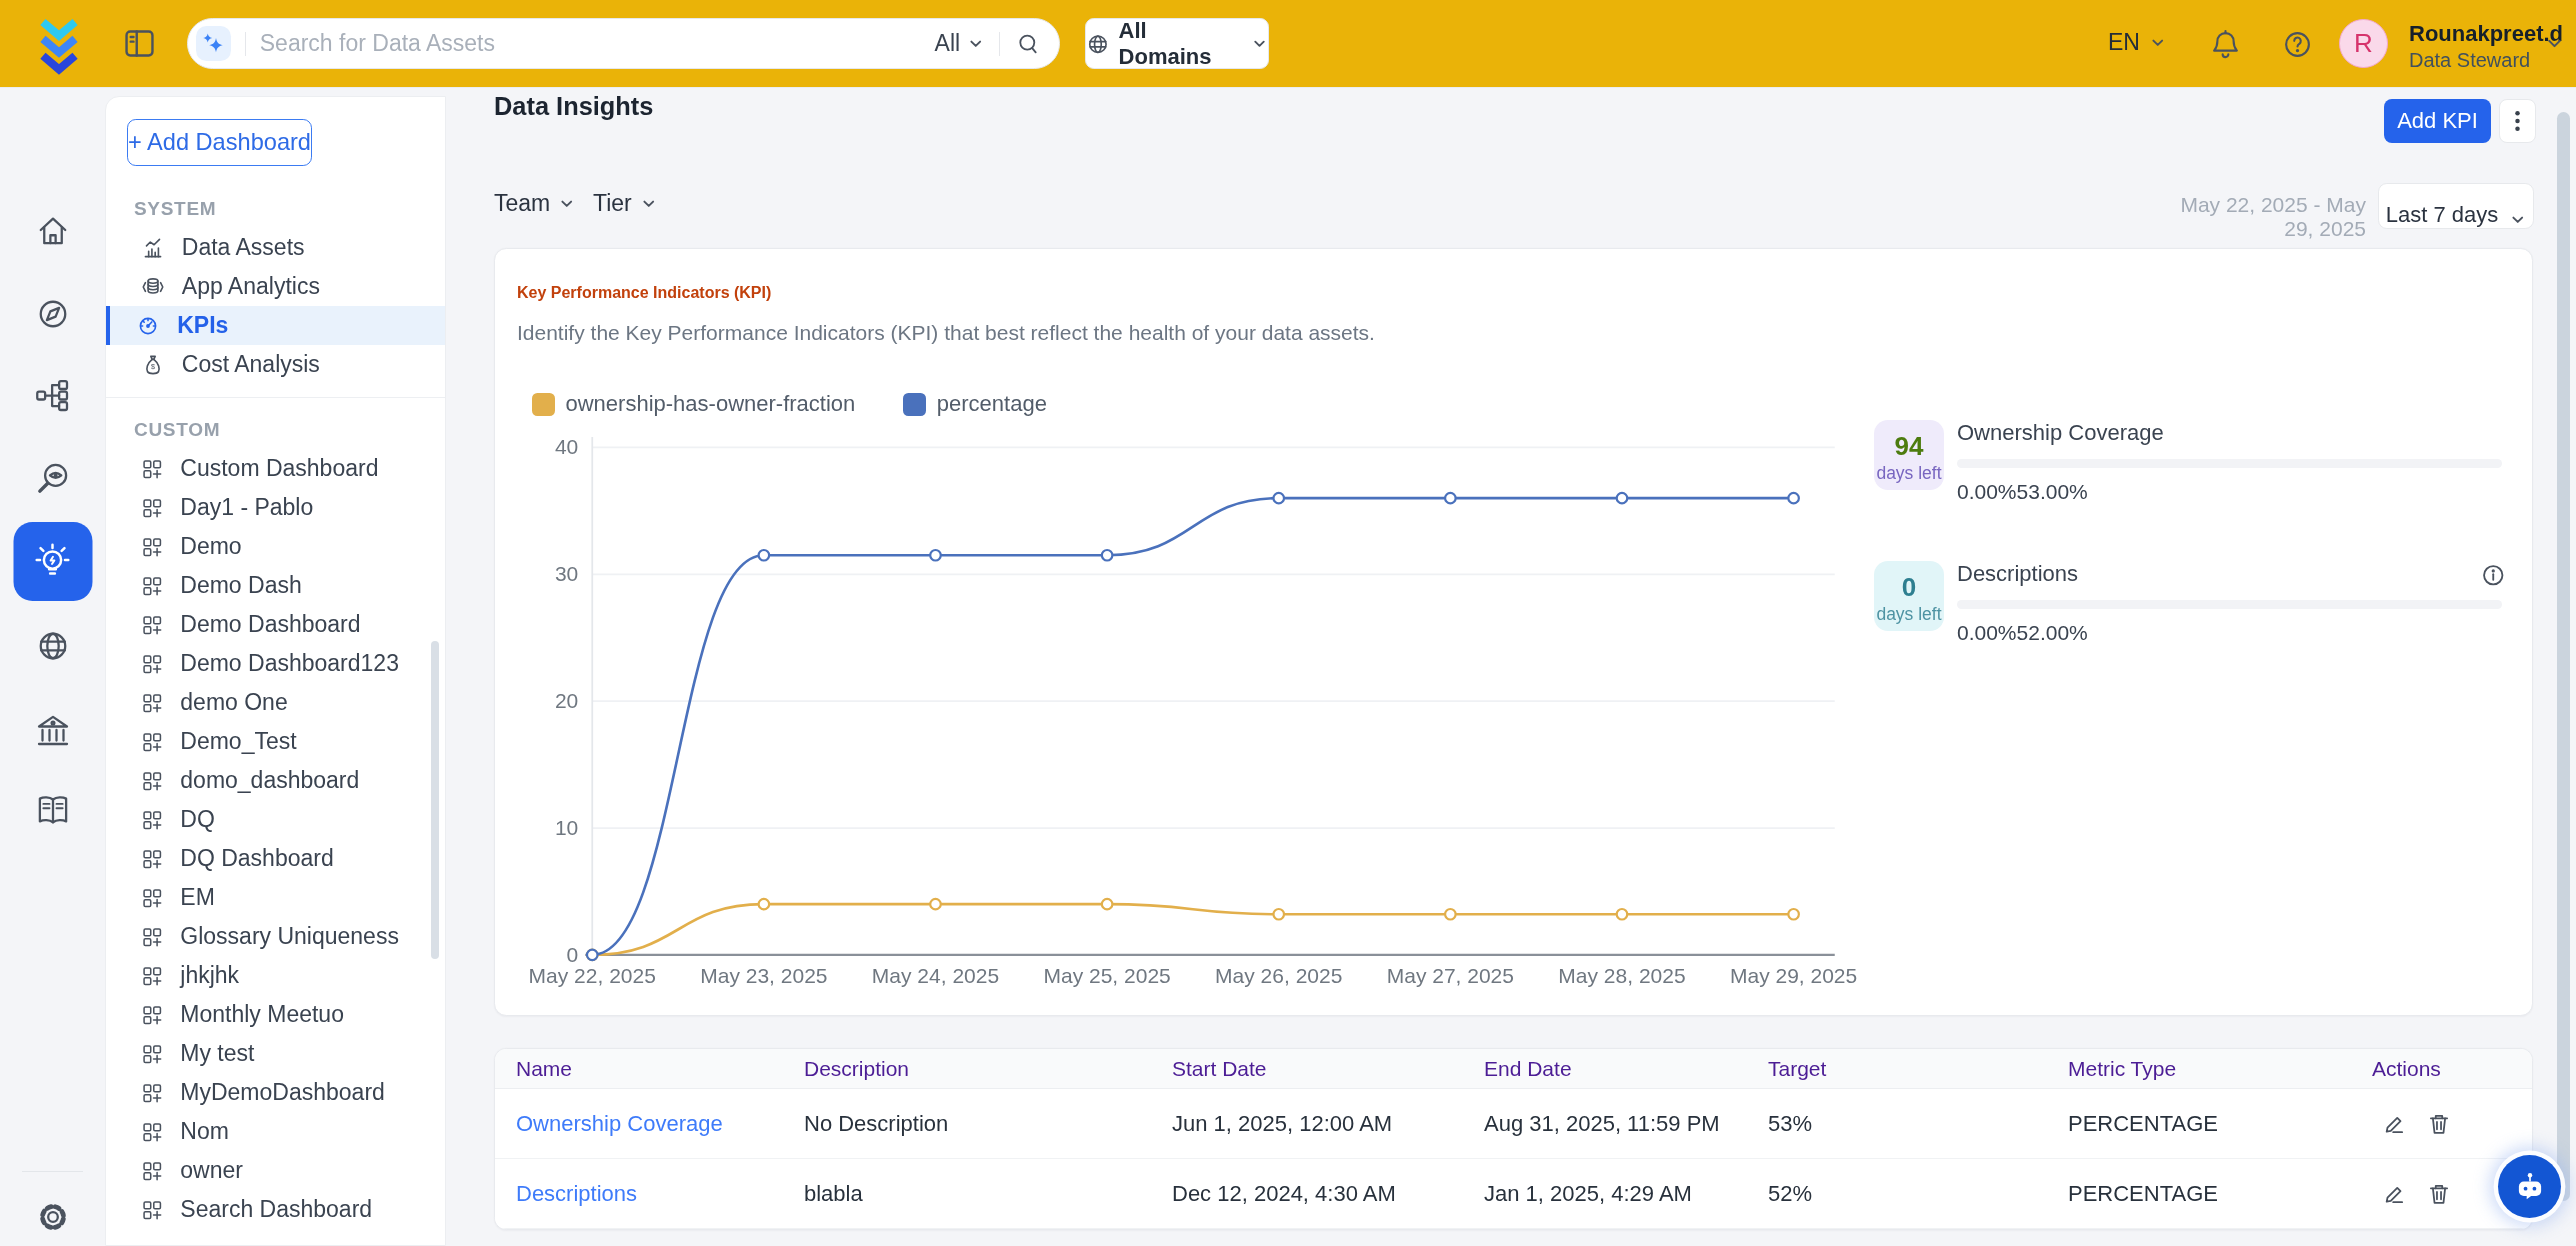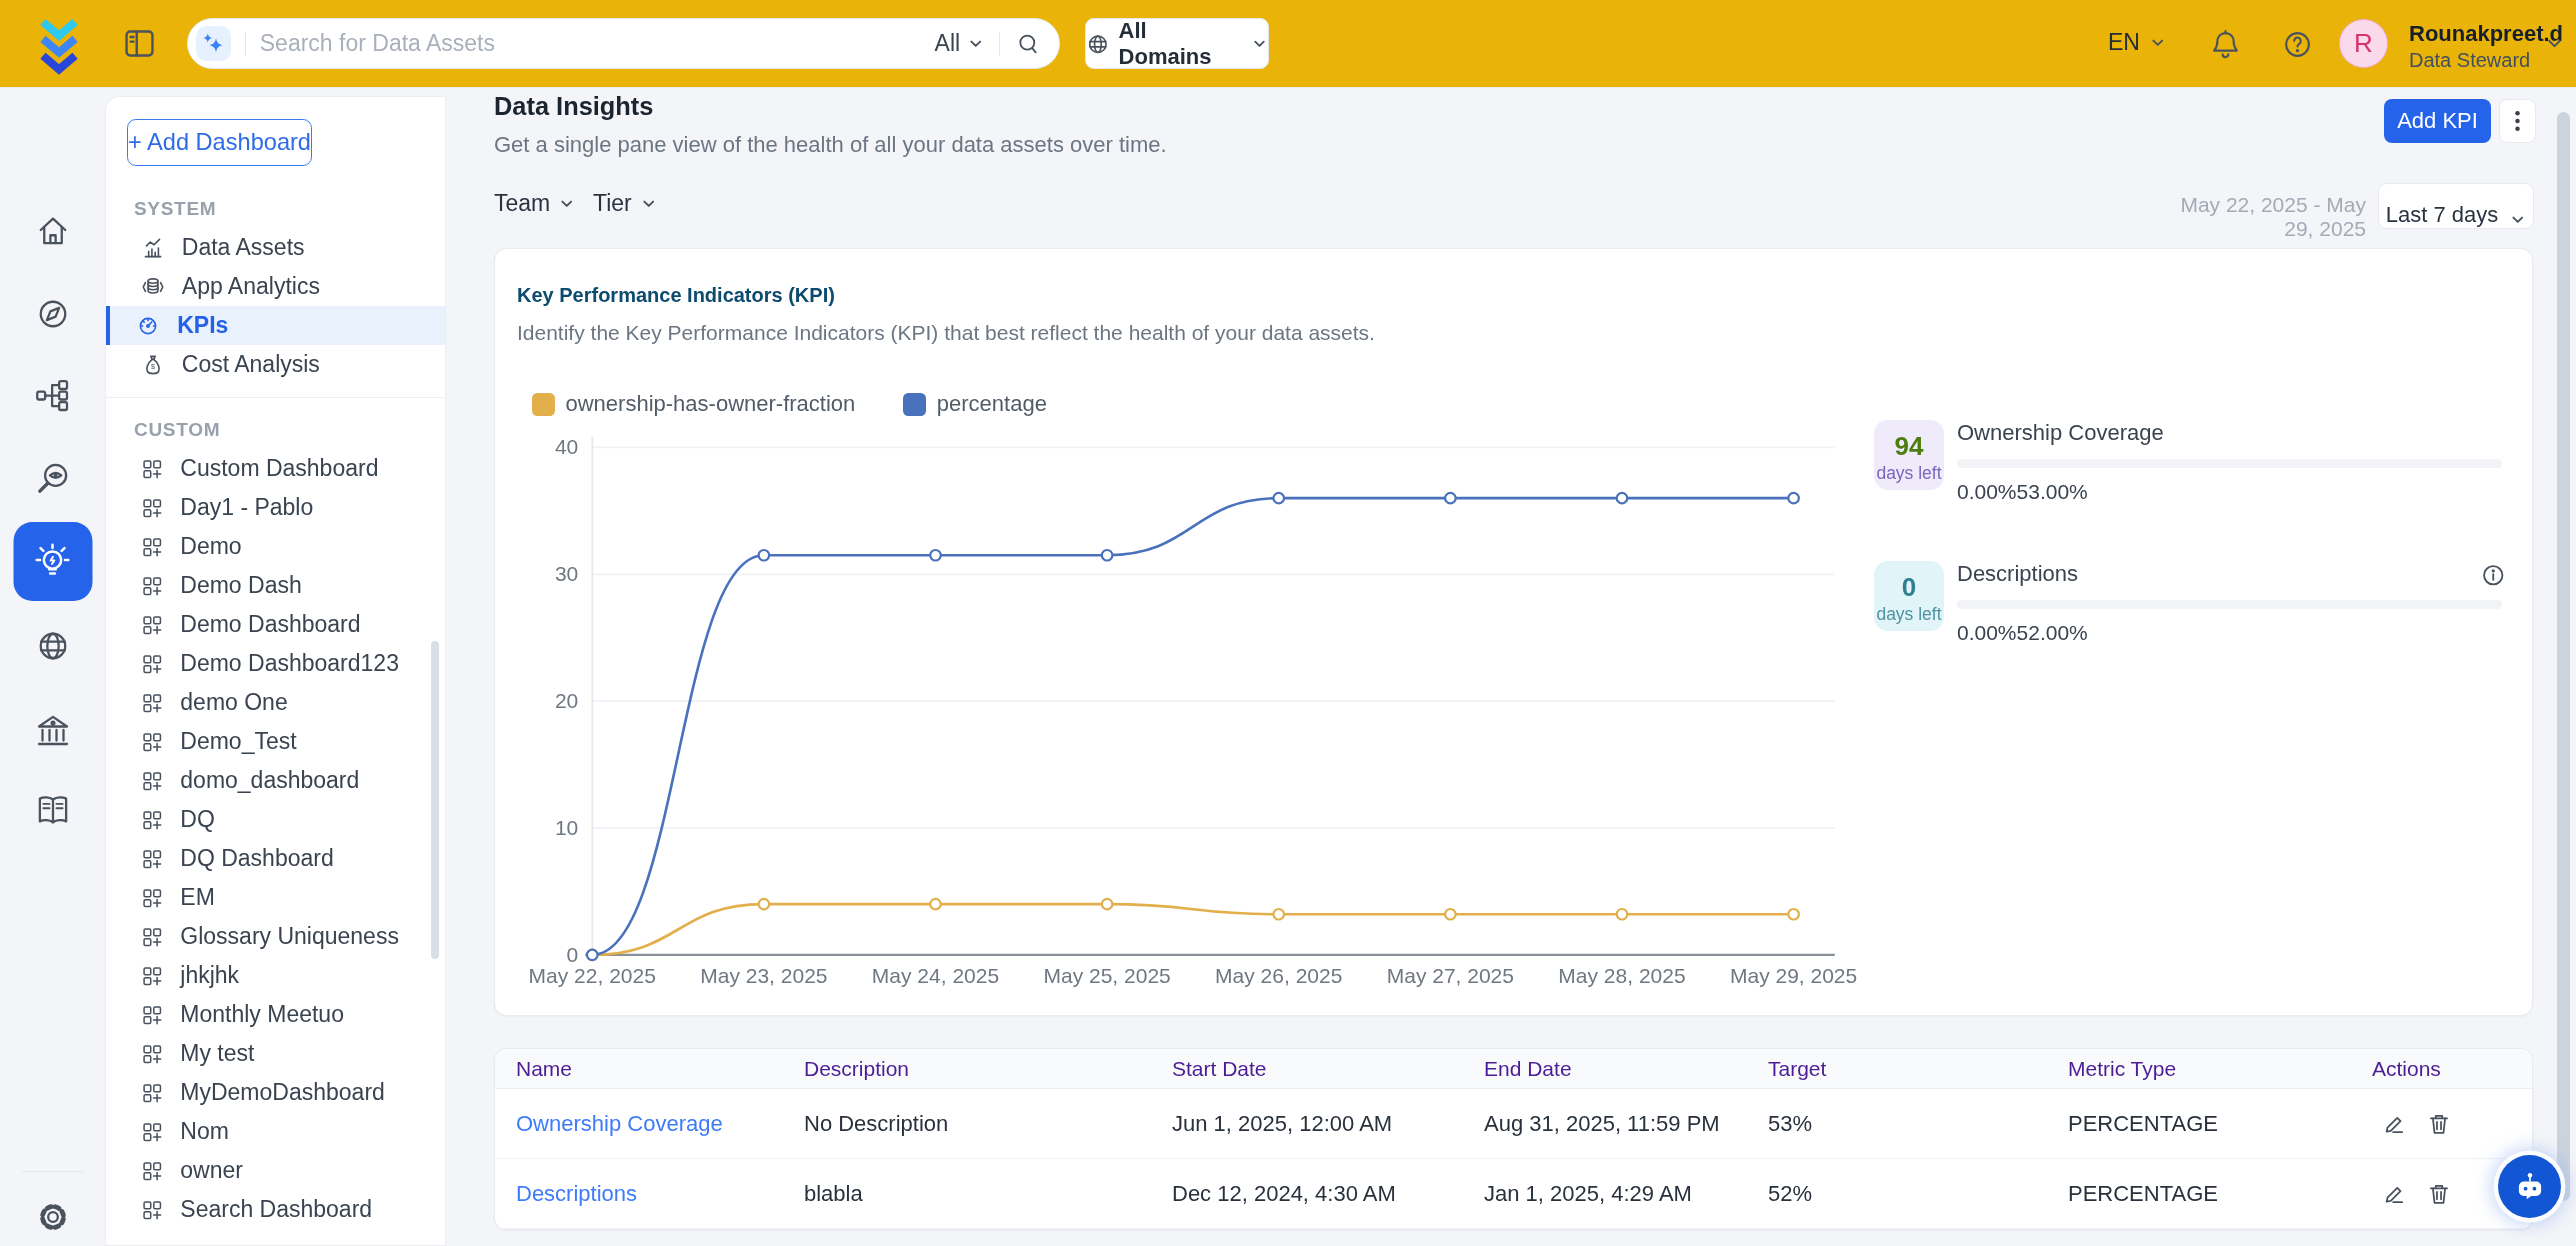--- a/index.html
+++ b/index.html
@@ -49,21 +49,21 @@
   .page-title{position:absolute;left:48px;top:4.4px;font-size:25.4px;font-weight:700;color:#1C2430}
   .page-sub{position:absolute;left:48px;top:44px;font-size:22px;color:#6C7683}
   .add-kpi{position:absolute;left:1938px;top:10.5px;width:107px;height:44px;background:#2563EB;color:#fff;border:none;border-radius:7.9px;font-size:22px;font-family:inherit;cursor:pointer}
   .kebab{position:absolute;left:2053px;top:10.5px;width:37px;height:44px;background:#fff;border:0.9px solid #E7E9EC;border-radius:7.9px;display:flex;align-items:center;justify-content:center;cursor:pointer}
   .filter{position:absolute;top:102px;display:flex;align-items:center;gap:7.9px;font-size:23px;color:#2B3340;cursor:pointer}
   .date-range{position:absolute;left:1707px;top:105px;width:213px;text-align:right;font-size:21px;color:#A3ABB6}
   .range-chip{position:absolute;left:1932px;top:95px;width:156px;height:46px;background:#fff;border:0.9px solid #E7E9EC;border-radius:8.8px;display:flex;align-items:flex-end;justify-content:center;gap:10.5px;font-size:22px;color:#2B3340;cursor:pointer}
 
   .card{position:absolute;background:#fff;border:0.9px solid #E8EAEE;border-radius:12.3px;box-shadow:0 0.9px 1.8px rgba(16,24,40,.04)}
   .kpi-card{left:48px;top:160px;width:2039px;height:768px}
-  .card-title{position:absolute;left:22px;top:35px;font-size:20px;font-weight:700;color:#0c4a6e}
+  .card-title{position:absolute;left:22px;top:35px;font-size:16px;font-weight:700;color:#c2410c}
   .card-sub{position:absolute;left:22px;top:72px;font-size:21px;color:#6C7683}
   .legend{position:absolute;left:37px;top:142px;display:flex;gap:48px}
   .legend-item{display:flex;align-items:center;gap:10.5px;font-size:22px;color:#525C69;cursor:pointer}
   .legend-swatch{width:23px;height:23px;border-radius:5.3px}
   .chart-svg{position:absolute;left:22px;top:172px;overflow:visible}
   .tick{fill:#6F7780;font-size:24px;font-family:"Liberation Sans",sans-serif}
 
   .summary{position:absolute;left:1379px;width:630px}
   .badge{position:absolute;left:0;top:0;width:70px;height:70px;border-radius:14px;text-align:center}
   .badge .num{font-size:26px;font-weight:700;margin-top:10.5px}
@@ -519,21 +519,20 @@
           </svg>
         </span>
         <span>Search Dashboard</span>
       </div>
     </div>
   <div class="side-scroll"></div>
 </div>
 
 <div class="main">
   <div class="page-title">Data Insights</div>
-  <div class="page-sub">Get a single pane view of the health of all your data assets over time.</div>
   <button class="add-kpi">Add KPI</button>
   <div class="kebab">
     <svg width="23" height="26" viewBox="0 0 26 30">
         <circle cx="13" cy="6" r="2.6" fill="#39414C"></circle>
         <circle cx="13" cy="15" r="2.6" fill="#39414C"></circle>
         <circle cx="13" cy="24" r="2.6" fill="#39414C"></circle>
       </svg>
   </div>
 
   <div class="filter" style="left:48px">

